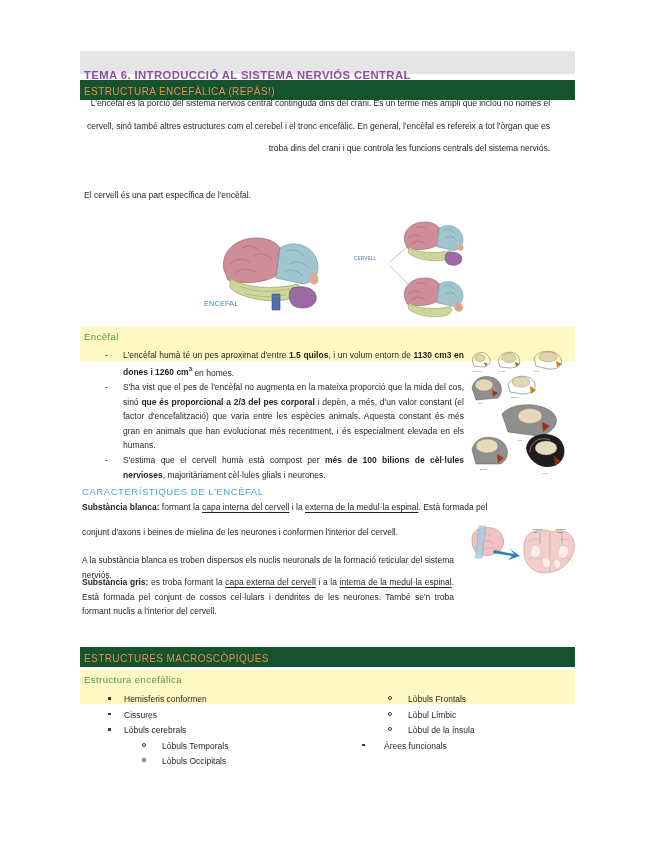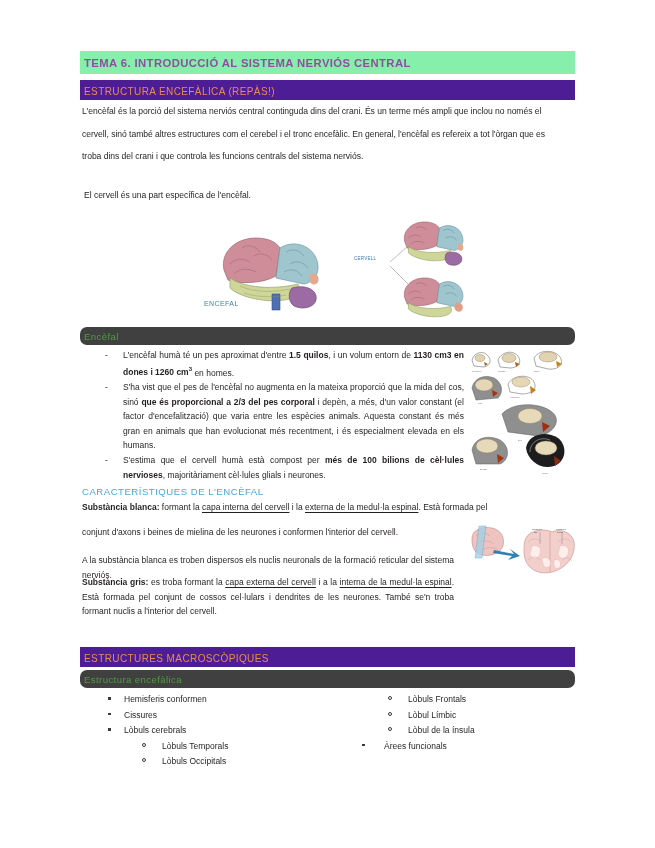--- a/index.html
+++ b/index.html
@@ -29,43 +29,42 @@
     left: 80px;
     width: 495px;
     box-sizing: border-box;
     padding: 3px 6px 3px 4px;
     letter-spacing: 0.4px;
     white-space: nowrap;
   }
   .bar-title {
     top: 51px;
     height: 23px;
-    background: #86efac;
+    background: #e5e5e5;
     color: #8e4fa0;
     font-size: 11.3px;
     font-weight: 600;
     line-height: 17px;
-    padding-top: 4px;
+    padding-top: 16px;
   }
   .bar-orange {
-    background: #4c1d95;
+    background: #14532d;
     color: #e98c4f;
     font-size: 10px;
     height: 20px;
     line-height: 15px;
     padding-top: 4px;
   }
   .bar-green {
-    background: #404040;
+    background: #fef9c3;
     color: #4e9c3f;
     font-size: 9.6px;
-    height: 18px;
+    height: 34px;
     line-height: 14px;
     padding-top: 3px;
-    border-radius: 7px;
   }
   .bar-estructura { top: 80px; }
   .bar-encefal    { top: 327px; }
   .bar-macro      { top: 647px; }
   .bar-estr-enc   { top: 670px; }
 
   .subhead-blue {
     position: absolute;
     left: 82px;
     top: 486px;
@@ -78,22 +77,23 @@
   
   .para {
     position: absolute;
     font-size: 8.6px;
     line-height: 22.5px;
     color: #231f20;
     letter-spacing: -0.05px;
   }
   .p-intro {
     left: 82px;
-    top: 100px;
+    top: 92px;
     width: 468px;
+    text-align: right;
   }
   .p-cervell {
     left: 84px;
     top: 188px;
     width: 420px;
     line-height: 14px;
   }
 
   
   .enc-list {

